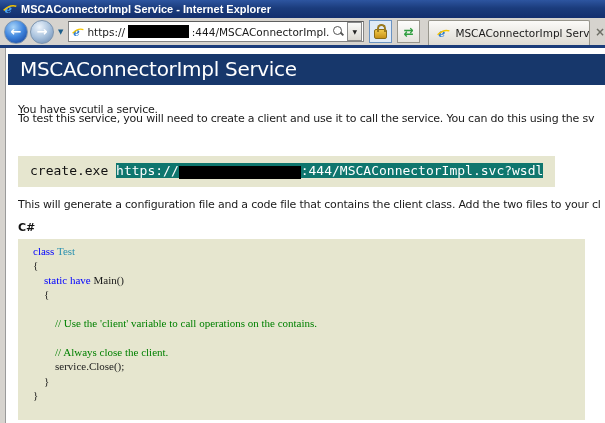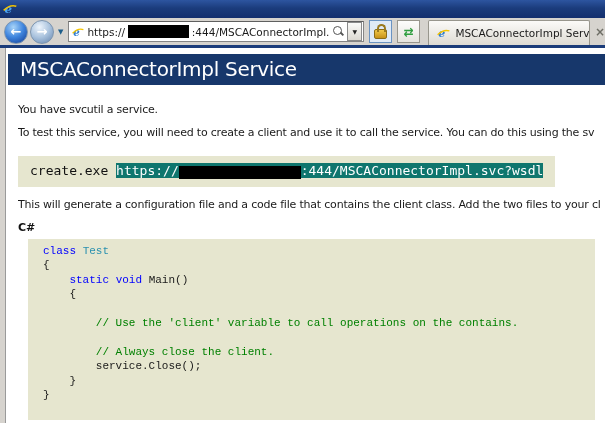--- a/index.html
+++ b/index.html
@@ -90,52 +90,53 @@
   .page-header {
     position:absolute; left:8px; top:6px; width:597px; height:31px;
     background:#17376b; color:#fff; font-size:20px; line-height:30px;
     padding-left:12px; white-space:nowrap; overflow:hidden;
     letter-spacing:-0.3px;
   }
   .para {
     position:absolute; left:18px; width:587px; font-size:11px; color:#1a1a1a;
     white-space:nowrap; overflow:hidden; letter-spacing:-0.2px;
   }
-  .p1 { top:55px; } .p2 { top:78px; } .p3 { top:150px; }
+  .p1 { top:55px; } .p2 { top:64px; } .p3 { top:150px; }
   .lang-label { position:absolute; left:18px; top:173px; font-size:11px; font-weight:bold; color:#111; }
 
   .svcutil-box {
     position:absolute; left:18px; top:108px; width:537px; height:31px;
     background:#e6e6cf; font-family:"DejaVu Sans Mono", monospace; font-size:13px;
     padding:7px 0 0 12px; white-space:pre; overflow:hidden; color:#111;
   }
   .selection { background:#0f766e; color:#ffffff; }
   .redact-svc { width:122px; height:13px; margin-bottom:-2px; }
 
   .code-box {
-    position:absolute; left:28px; top:191px; width:567px; height:181px;
+    position:absolute; left:18px; top:191px; width:567px; height:181px;
     background:#e6e6cf; padding:5px 0 0 15px; overflow:hidden;
-    font-family:Liberation Mono, monospace; font-size:11px; line-height:14.4px;
+    font-family:Liberation Serif, serif; font-size:11px; line-height:14.4px;
   }
   .code-line { white-space:pre; }
   .tok-kw { color:#0000ff; }
   .tok-ty { color:#2b91af; }
   .tok-cm { color:#008000; }
   .tok-pl { color:#1a1a1a; }
 </style>
 </head>
 <body>
 
 <div class="screen">
 
   <div class="titlebar">
     <svg class="ie-icon" viewBox="0 0 20 20">
       <text x="2" y="16" font-size="17" font-family="DejaVu Serif, serif" font-style="italic" font-weight="bold" fill="#4aa3f0">e</text>
       <path d="M1 12 Q10 3 19 6" stroke="#f4c400" stroke-width="2.2" fill="none"></path>
     </svg>
+    <span>MSCAConnectorImpl Service - Internet Explorer</span>
   </div>
 
   <div class="toolbar">
     <div class="nav-btn nav-back">
       <span>←</span>
     </div>
     <div class="nav-btn nav-fwd">
       <span>→</span>
     </div>
     <div class="nav-caret">▼</div>
@@ -182,21 +183,21 @@
     <div class="para p2">To test this service, you will need to create a client and use it to call the service. You can do this using the sv</div>
 
     <div class="svcutil-box"><span>create.exe </span><span class="selection"><span>https://</span><span class="redact redact-svc"></span><span>:444/MSCAConnectorImpl.svc?wsdl</span></span></div>
 
     <div class="para p3">This will generate a configuration file and a code file that contains the client class. Add the two files to your cl</div>
     <div class="lang-label">C#</div>
 
     <div class="code-box">
         <div class="code-line"><span class="tok-kw">class</span><span class="tok-pl"> </span><span class="tok-ty">Test</span></div>
         <div class="code-line"><span class="tok-pl">{</span></div>
-        <div class="code-line"><span class="tok-pl">    </span><span class="tok-kw">static</span><span class="tok-pl"> </span><span class="tok-kw">void</span><span class="tok-pl"> Main()</span></div>
+        <div class="code-line"><span class="tok-pl">    </span><span class="tok-kw">static</span><span class="tok-pl"> </span><span class="tok-kw">have</span><span class="tok-pl"> Main()</span></div>
         <div class="code-line"><span class="tok-pl">    {</span></div>
         <div class="code-line">&nbsp;</div>
         <div class="code-line"><span class="tok-cm">        // Use the 'client' variable to call operations on the contains.</span></div>
         <div class="code-line">&nbsp;</div>
         <div class="code-line"><span class="tok-cm">        // Always close the client.</span></div>
         <div class="code-line"><span class="tok-pl">        service.Close();</span></div>
         <div class="code-line"><span class="tok-pl">    }</span></div>
         <div class="code-line"><span class="tok-pl">}</span></div>
       </div>
   </div>

